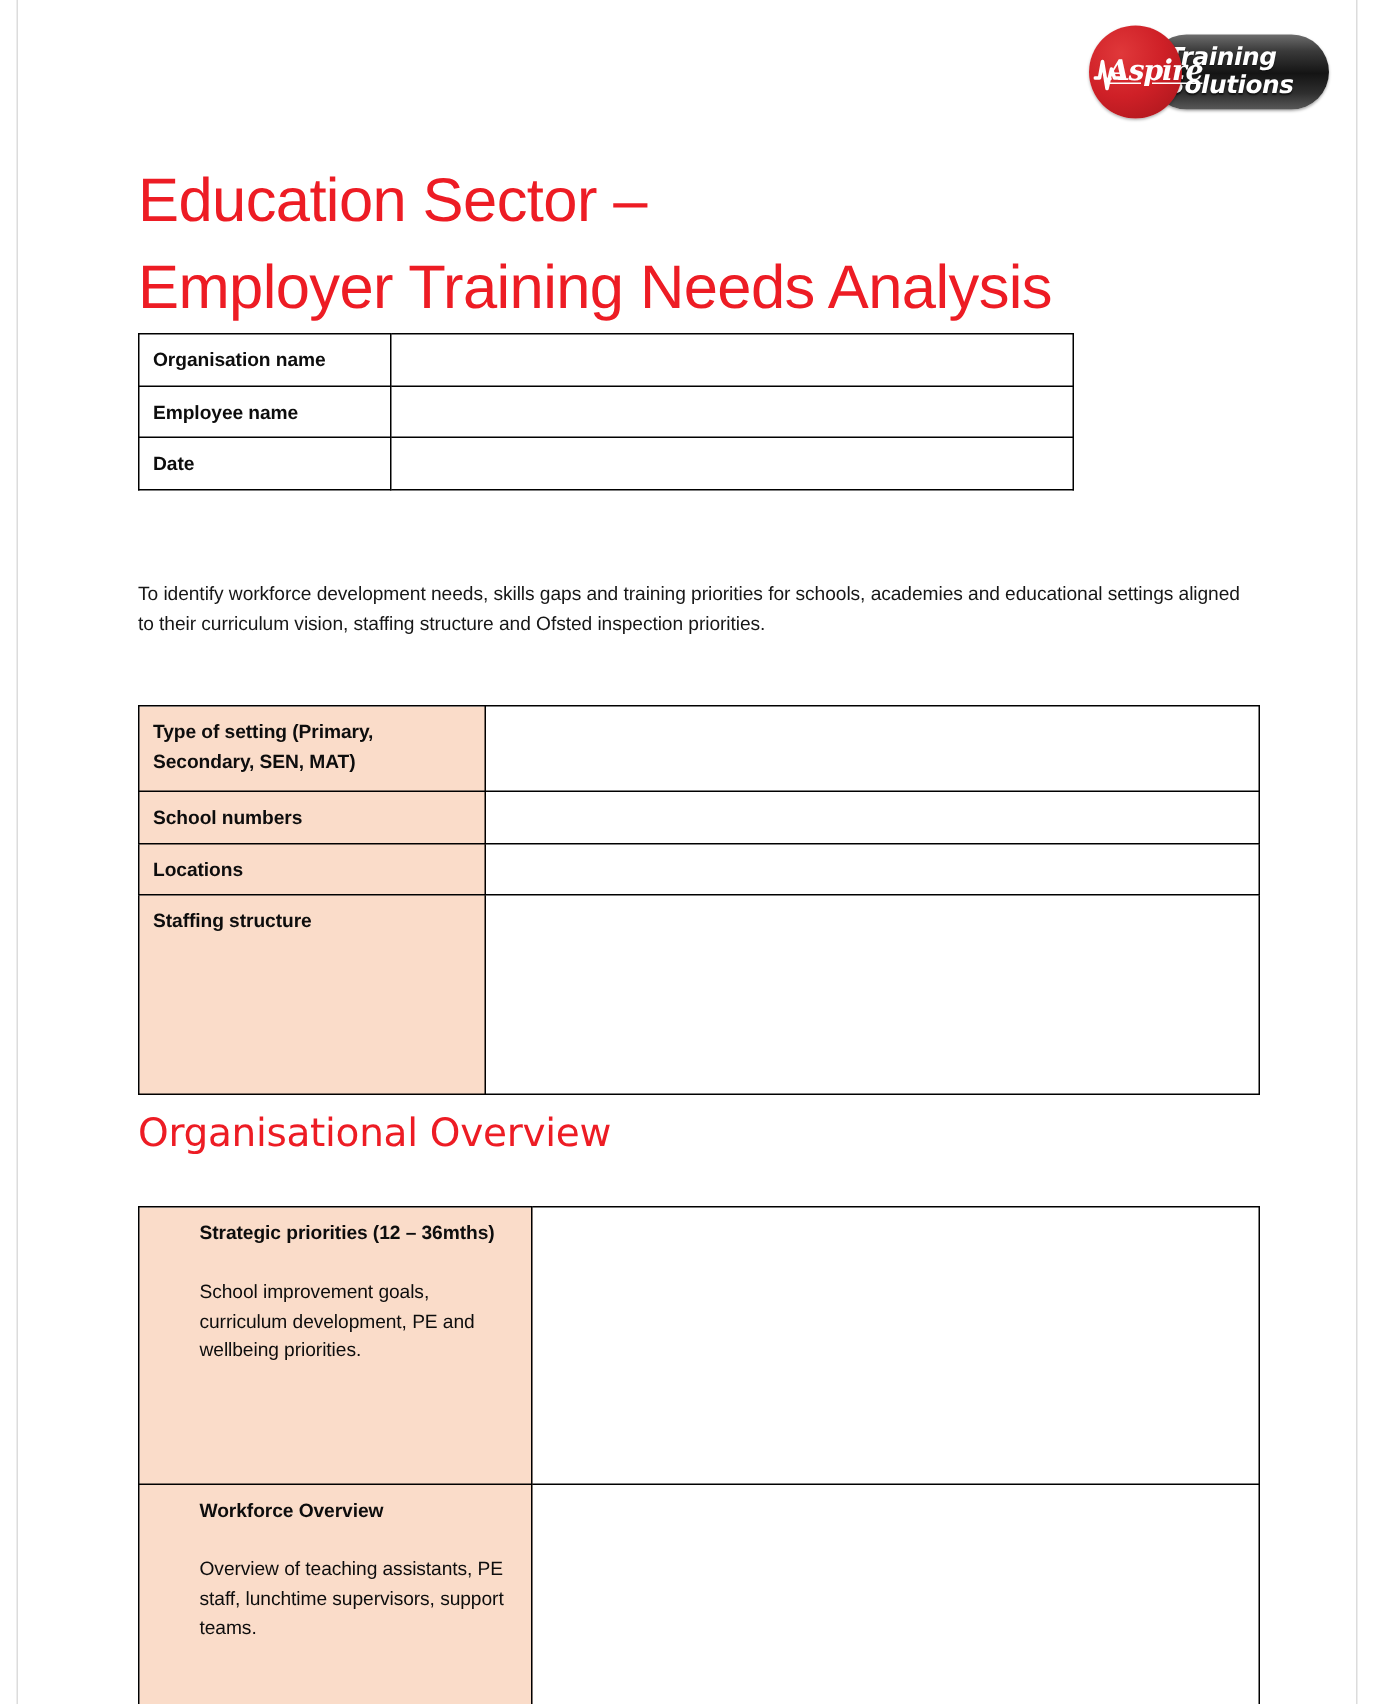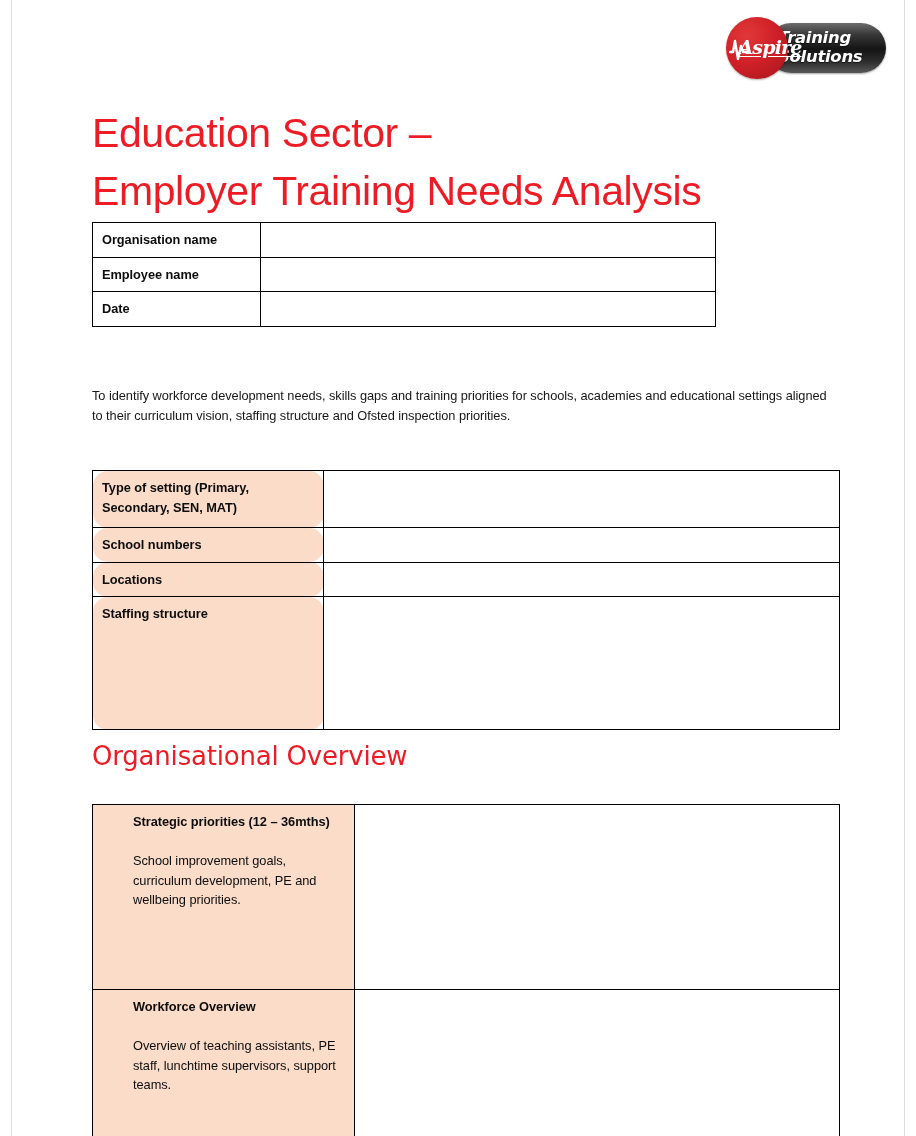--- a/index.html
+++ b/index.html
@@ -156,21 +156,21 @@
   td.lbl { font-weight: bold; }
   td.peach { background: #FADCC9; }
 
   
   #tbl-identity { left: 80px; top: 222px; width: 624px; }
   #tbl-identity td.lbl { width: 149px; }
   #tbl-identity td { height: 13px; }
 
   
   #tbl-profile { left: 80px; top: 470px; width: 748px; }
-  #tbl-profile td.lbl { width: 212px; border-radius: 15px; }
+  #tbl-profile td.lbl { width: 212px; }
 
   
   #tbl-overview { left: 80px; top: 804px; width: 748px; }
   #tbl-overview td.lbl { width: 212px; padding-left: 40px; }
 
   .cell-sub {
     font-weight: normal;
     display: block;
     margin-top: 19.5px;
   }

